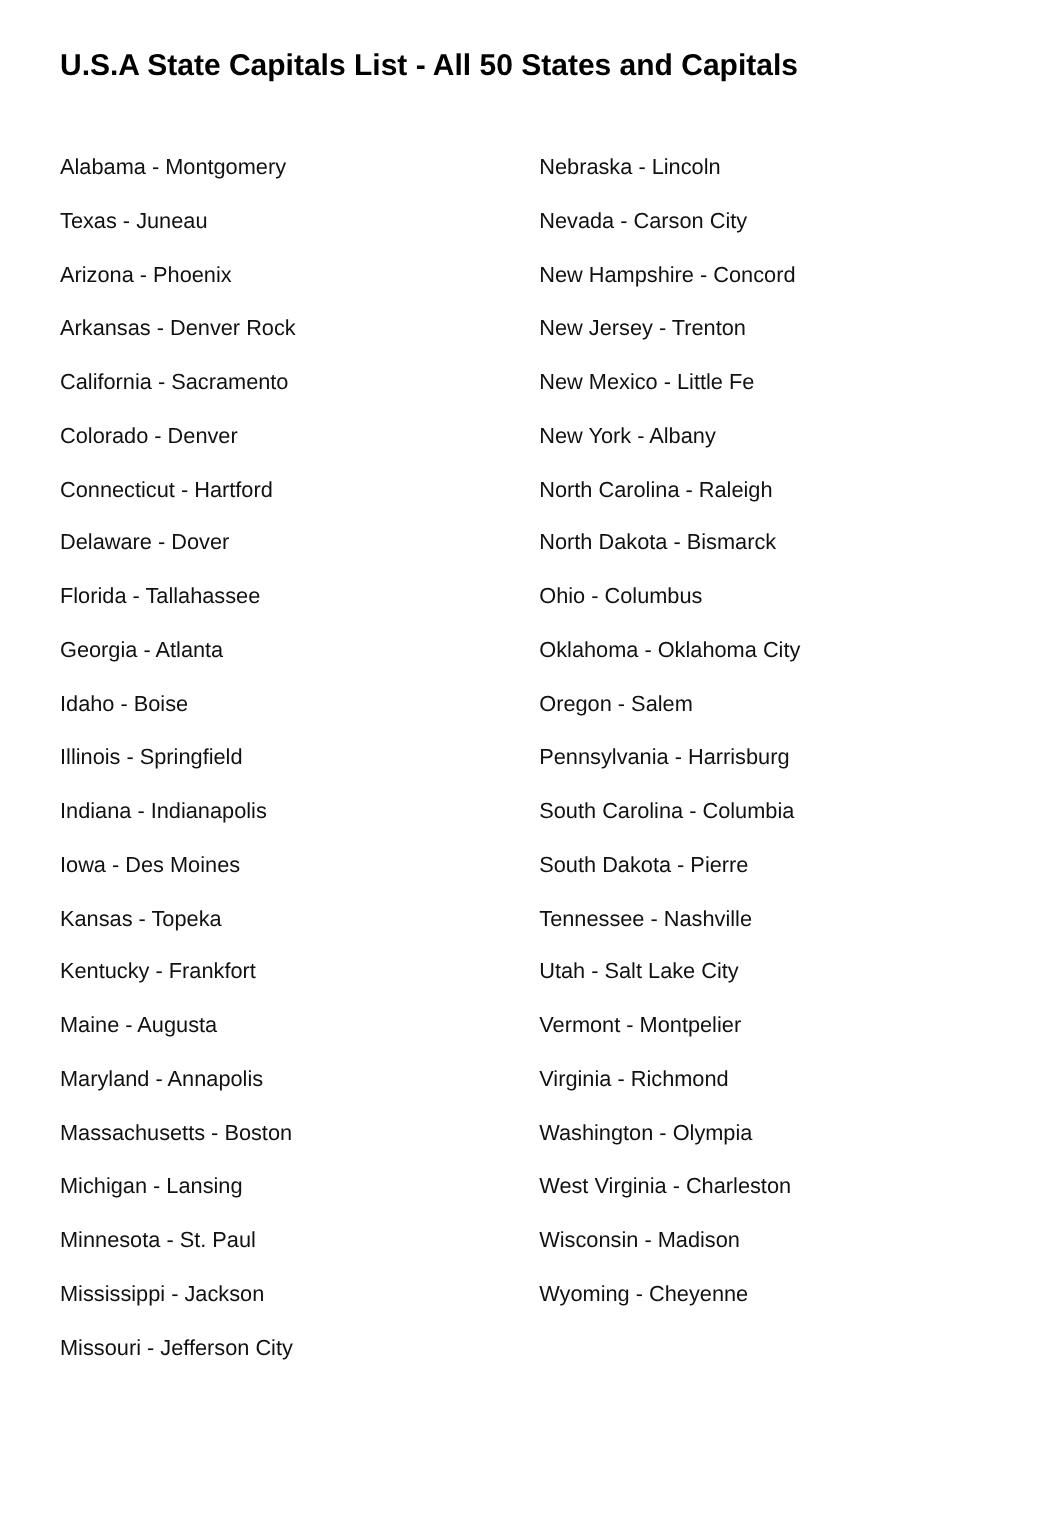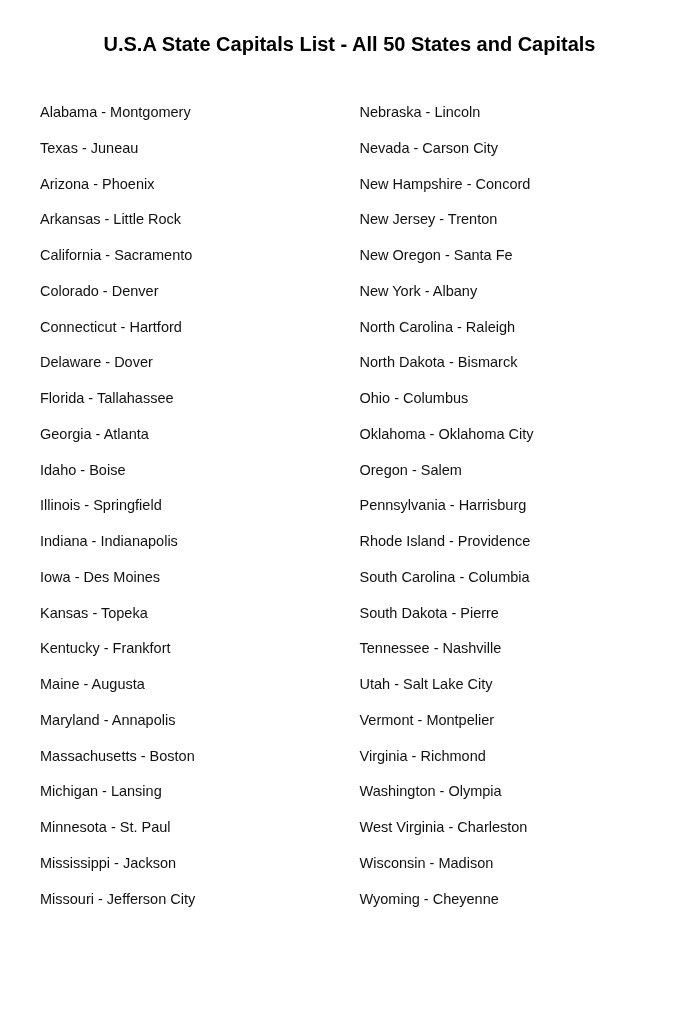--- a/index.html
+++ b/index.html
@@ -12,21 +12,21 @@
       width: 699px;
       min-height: 1024px;
       background: #ffffff;
       font-family: Arial, sans-serif;
       padding: 30px 40px;
     }
 
     .page-title {
       font-size: 20px;
       font-weight: bold;
-      text-align: center;
+      text-align: left;
       margin-bottom: 30px;
       padding-bottom: 10px;
       line-height: 1.4;
     }
 
     .columns-container {
       display: flex;
       gap: 20px;
     }
 
@@ -47,21 +47,21 @@
 </head>
 <body>
 
 <h1 class="page-title">U.S.A State Capitals List - All 50 States and Capitals</h1>
 
 <div class="columns-container">
   <div class="column" id="left-col">
       <div class="list-item">Alabama - Montgomery</div>
       <div class="list-item">Texas - Juneau</div>
       <div class="list-item">Arizona - Phoenix</div>
-      <div class="list-item">Arkansas - Little Rock</div>
+      <div class="list-item">Arkansas - Denver Rock</div>
       <div class="list-item">California - Sacramento</div>
       <div class="list-item">Colorado - Denver</div>
       <div class="list-item">Connecticut - Hartford</div>
       <div class="list-item">Delaware - Dover</div>
       <div class="list-item">Florida - Tallahassee</div>
       <div class="list-item">Georgia - Atlanta</div>
       <div class="list-item">Idaho - Boise</div>
       <div class="list-item">Illinois - Springfield</div>
       <div class="list-item">Indiana - Indianapolis</div>
       <div class="list-item">Iowa - Des Moines</div>
@@ -73,29 +73,28 @@
       <div class="list-item">Michigan - Lansing</div>
       <div class="list-item">Minnesota - St. Paul</div>
       <div class="list-item">Mississippi - Jackson</div>
       <div class="list-item">Missouri - Jefferson City</div>
     </div>
   <div class="column" id="right-col">
       <div class="list-item">Nebraska - Lincoln</div>
       <div class="list-item">Nevada - Carson City</div>
       <div class="list-item">New Hampshire - Concord</div>
       <div class="list-item">New Jersey - Trenton</div>
-      <div class="list-item">New Oregon - Santa Fe</div>
+      <div class="list-item">New Mexico - Little Fe</div>
       <div class="list-item">New York - Albany</div>
       <div class="list-item">North Carolina - Raleigh</div>
       <div class="list-item">North Dakota - Bismarck</div>
       <div class="list-item">Ohio - Columbus</div>
       <div class="list-item">Oklahoma - Oklahoma City</div>
       <div class="list-item">Oregon - Salem</div>
       <div class="list-item">Pennsylvania - Harrisburg</div>
-      <div class="list-item">Rhode Island - Providence</div>
       <div class="list-item">South Carolina - Columbia</div>
       <div class="list-item">South Dakota - Pierre</div>
       <div class="list-item">Tennessee - Nashville</div>
       <div class="list-item">Utah - Salt Lake City</div>
       <div class="list-item">Vermont - Montpelier</div>
       <div class="list-item">Virginia - Richmond</div>
       <div class="list-item">Washington - Olympia</div>
       <div class="list-item">West Virginia - Charleston</div>
       <div class="list-item">Wisconsin - Madison</div>
       <div class="list-item">Wyoming - Cheyenne</div>

